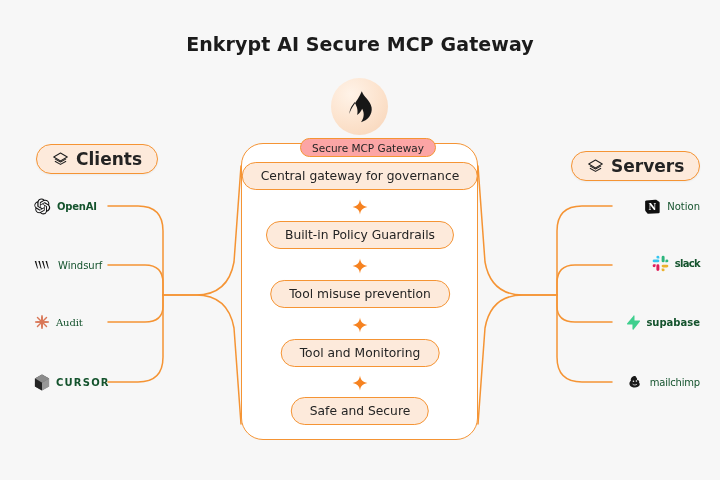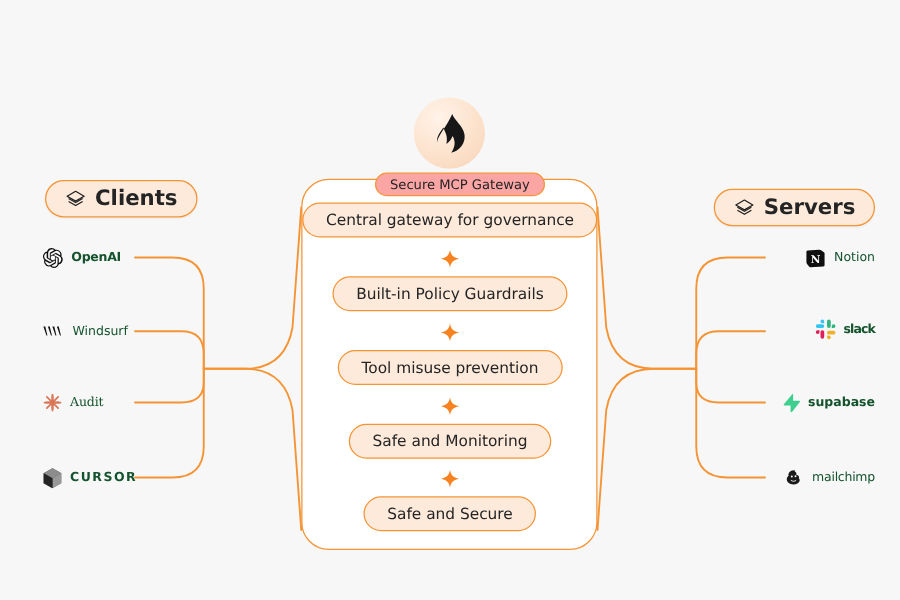--- a/index.html
+++ b/index.html
@@ -143,20 +143,21 @@
   .lbl-notion   { font-size: 12.5px; }
   .lbl-slack    { font-size: 17px; font-weight: 800; letter-spacing: -.7px; }
   .lbl-supabase { font-size: 11.5px; font-weight: 700; text-align: right; }
   .lbl-mailchimp{ font-size: 11px; font-weight: 400; letter-spacing: -.2px; }
 </style>
 </head>
 <body>
 
 <div id="stage">
 
+  <div id="title">Enkrypt AI Secure MCP Gateway</div>
 
   <svg id="wires" viewBox="0 0 720 480">
     <g fill="none" stroke="#F59434" stroke-width="1.5" stroke-linecap="round">
 
       <path d="M108 206 H138 Q163 206 163 231 V295"></path>
       <path d="M108 265 H145 Q163 265 163 283 V295"></path>
       <path d="M108 322 H145 Q163 322 163 306 V295"></path>
       <path d="M108 382 H138 Q163 382 163 357 V295"></path>
 
       <path d="M163 295 H196 Q228 295 234 262 L241 166"></path>
@@ -205,21 +206,21 @@
   <div class="pill feature f2">
     <span>Tool misuse prevention</span>
   </div>
   <div class="sep s2">
     <svg width="16" height="16" viewBox="0 0 16 16">
         <path d="M8 0.6c.55 4.3 2.5 6.4 7.4 7.4-4.9 1-6.85 3.1-7.4 7.4-.55-4.3-2.5-6.4-7.4-7.4C5.5 7 7.45 4.9 8 .6z" fill="#F68220"></path>
       </svg>
   </div>
 
   <div class="pill feature f3">
-    <span>Safe and Monitoring</span>
+    <span>Tool and Monitoring</span>
   </div>
   <div class="sep s3">
     <svg width="16" height="16" viewBox="0 0 16 16">
         <path d="M8 0.6c.55 4.3 2.5 6.4 7.4 7.4-4.9 1-6.85 3.1-7.4 7.4-.55-4.3-2.5-6.4-7.4-7.4C5.5 7 7.45 4.9 8 .6z" fill="#F68220"></path>
       </svg>
   </div>
 
   <div class="pill feature f4">
     <span>Safe and Secure</span>
   </div>

